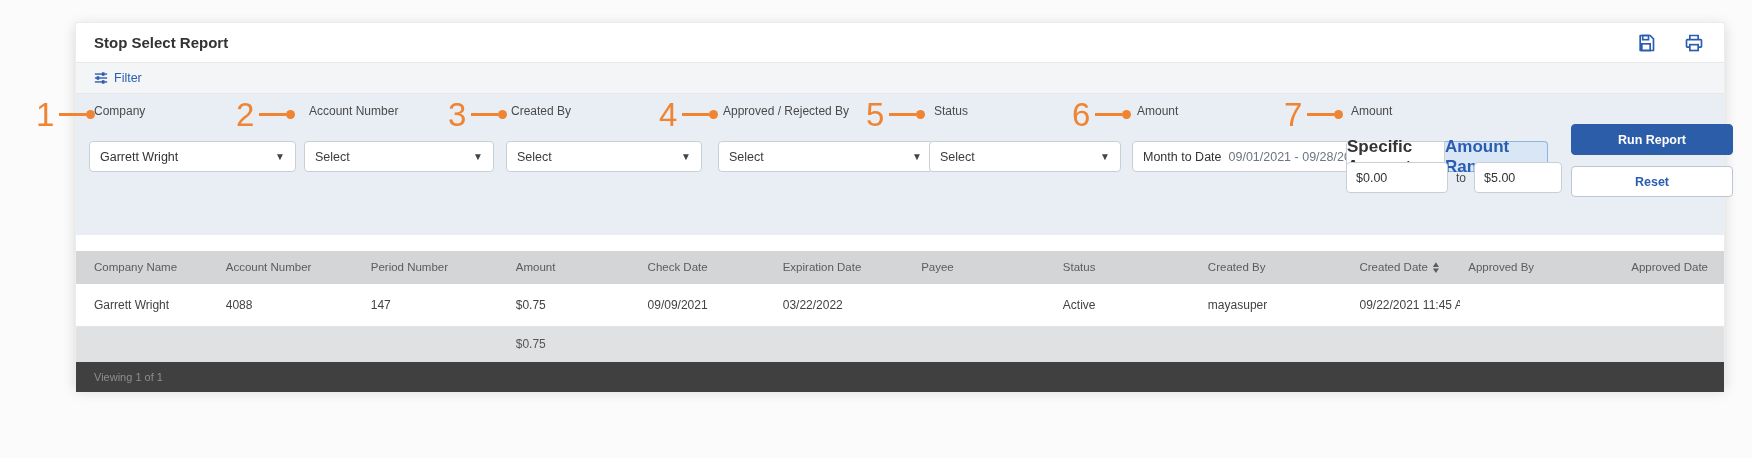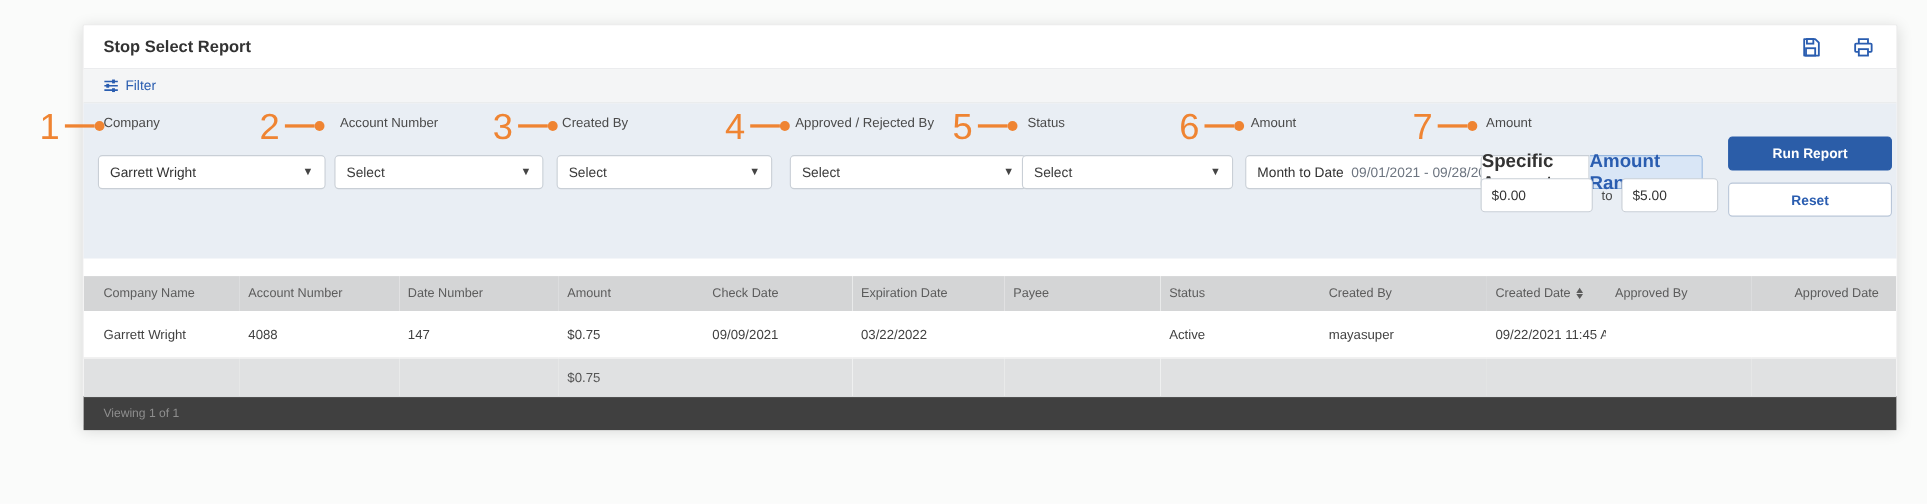--- a/index.html
+++ b/index.html
@@ -42,21 +42,21 @@
     font-size:17px; cursor:pointer; }
   .tog-specific { width:99px; background:#fff; border:1px solid #c9cfd6;
     border-radius:4px 0 0 4px; color:#333; font-weight:bold; }
   .tog-range { width:103px; background:#d9e6f6; border:1px solid #8fb3dd;
     border-left:none; border-radius:0 4px 4px 0; color:#2a5db0; font-weight:bold; }
   .amt-row { position:absolute; top:68px; display:flex; align-items:center; }
   .amt-input { height:31px; background:#fff; border:1px solid #c9cfd6; border-radius:4px;
     font-size:12.5px; color:#333; padding:0 9px; font-family:"Liberation Sans",sans-serif; }
   .amt-to { font-size:12px; color:#4a4a4a; margin:0 8px; }
 
-  .btn { position:absolute; width:149px; height:31px; border-radius:4px;
+  .btn { position:absolute; width:162px; height:31px; border-radius:4px;
     font-size:12.5px; font-weight:bold; display:flex; align-items:center;
     justify-content:center; cursor:pointer; }
   .btn-run { left:1495px; top:30px; background:#2b5da8; color:#fff; border:1px solid #2b5da8; }
   .btn-reset { left:1495px; top:72px; background:#fff; color:#2a5db0; border:1px solid #b9c6d8; }
 
   .gap { height:16px; background:#fff; }
 
   
   table { width:100%; border-collapse:collapse; table-layout:fixed; }
   thead th { background:#d4d5d6; font-size:11.5px; font-weight:normal; color:#5c5c5c;
@@ -241,21 +241,21 @@
         <col style="width:8.8%">
         <col style="width:9.2%">
       <col style="width:6.6%">
         <col style="width:8.0%">
         <col style="width:8.0%">
     </colgroup>
     <thead>
       <tr>
         <th class="col-first">Company Name</th>
         <th>Account Number</th>
-        <th>Date Number</th>
+        <th>Period Number</th>
         <th>Amount</th>
         <th>Check Date</th>
         <th>Expiration Date</th>
         <th>Payee</th>
         <th>Status</th>
         <th>Created By</th>
         <th><span>Created Date</span><span class="sort-icon"><span>▲</span><span>▼</span></span></th>
         <th>Approved By</th>
         <th class="col-last">Approved Date</th>
       </tr>

